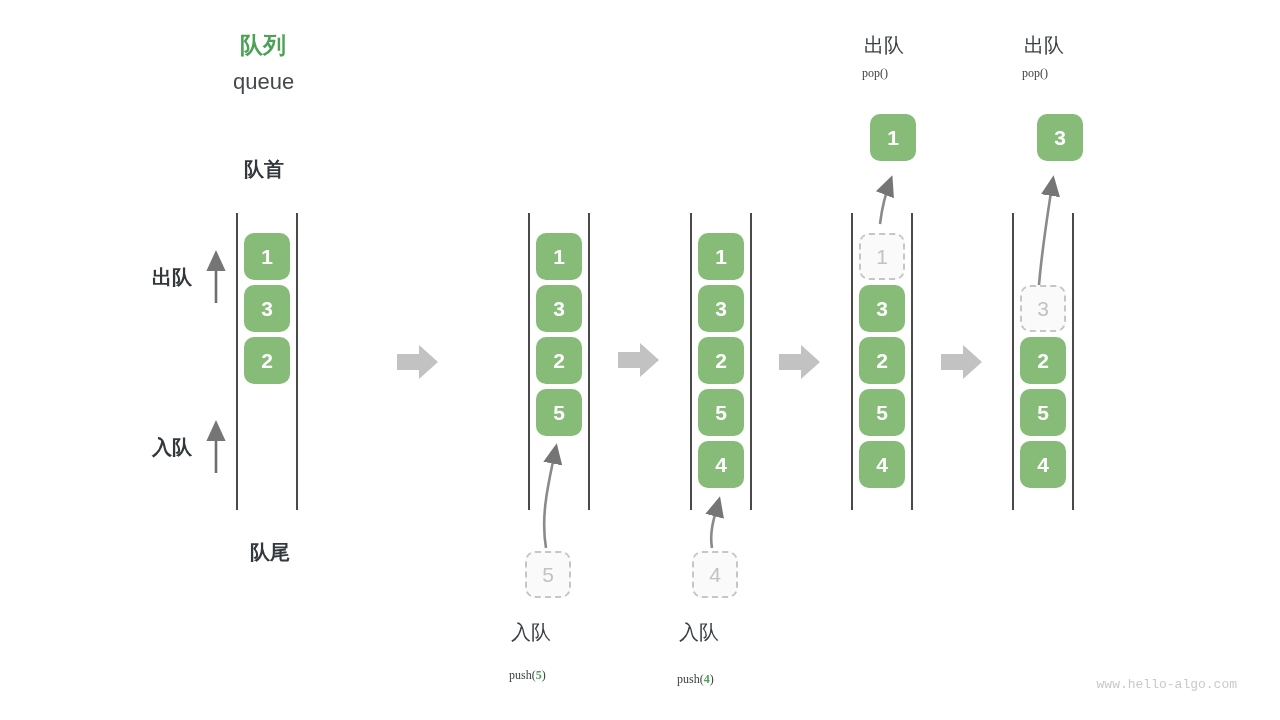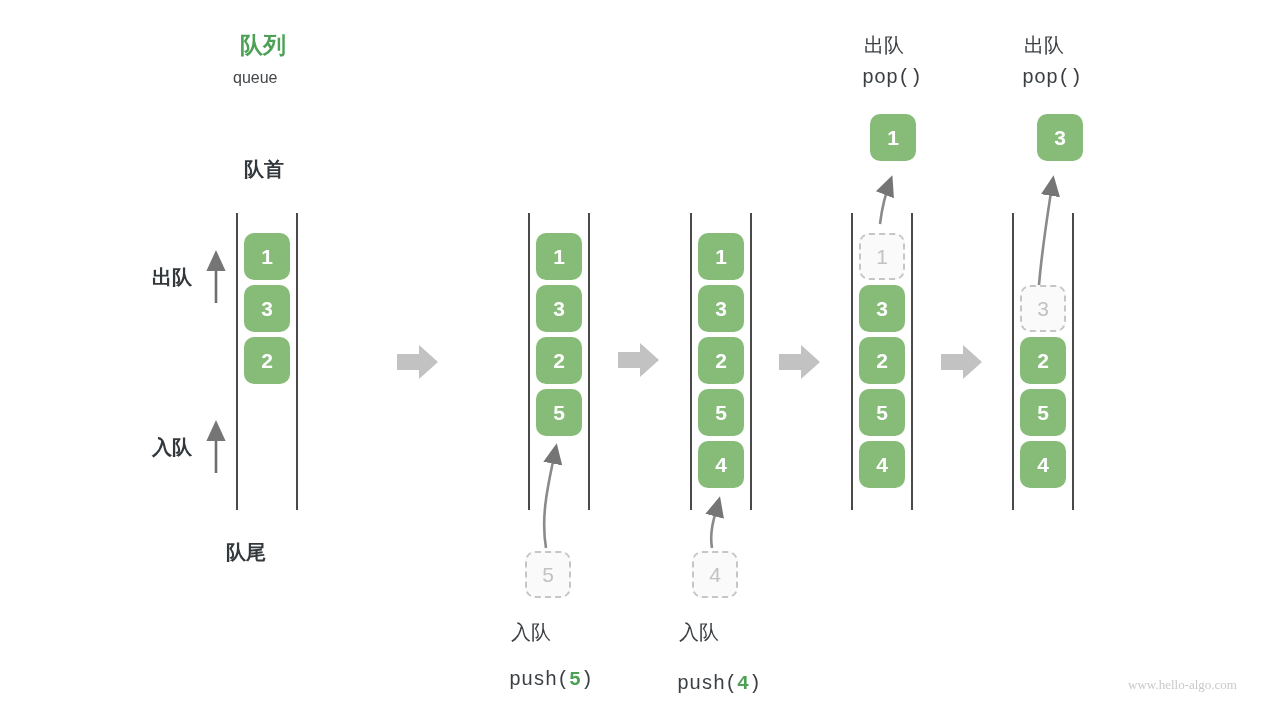--- a/index.html
+++ b/index.html
@@ -5,24 +5,24 @@
   html,body{margin:0;padding:0;background:#fff;}
   .stage{
     position:relative;width:1280px;height:720px;background:#ffffff;overflow:hidden;
     font-family:"Liberation Sans","DejaVu Sans",sans-serif;
   }
   .abs{position:absolute;}
   
   .zh{font-size:20px;color:#3a3f43;white-space:nowrap;}
   .zh-bold{font-weight:700;color:#33383c;}
   .title-zh{font-size:23px;font-weight:700;color:#4ca156;}
-  .title-en{font-size:16px;color:#44484b;}
-  .code{font-family:Liberation Mono, monospace;font-size:20px;color:#3a3f43;white-space:nowrap;}
+  .title-en{font-size:22px;color:#44484b;}
+  .code{font-family:Liberation Serif, serif;font-size:12px;color:#3a3f43;white-space:nowrap;}
   .code .arg{color:#4ca156;font-weight:700;}
-  .watermark{font-family:Liberation Serif, serif;font-size:13px;color:#c9c9c9;}
+  .watermark{font-family:Liberation Mono, monospace;font-size:13px;color:#c9c9c9;}
   
   .channel{
     width:58px;height:297px;
     border-left:2px solid #4a4a4a;border-right:2px solid #4a4a4a;
   }
   
   .box{
     width:46px;height:47px;background:#87bc78;border-radius:10px;
     display:flex;align-items:center;justify-content:center;
     color:#ffffff;font-size:21px;font-weight:700;
@@ -36,21 +36,21 @@
   svg.overlay{position:absolute;left:0;top:0;pointer-events:none;}
 </style>
 </head>
 <body>
 
 <div class="stage">
 
   <div class="abs title-zh" style="left:240px;top:30px;">队列</div>
   <div class="abs title-en" style="left:233px;top:69px;">queue</div>
   <div class="abs zh zh-bold" style="left:244px;top:156px;">队首</div>
-  <div class="abs zh zh-bold" style="left:226px;top:539px;">队尾</div>
+  <div class="abs zh zh-bold" style="left:250px;top:539px;">队尾</div>
   <div class="abs zh zh-bold" style="left:152px;top:264px;">出队</div>
   <div class="abs zh zh-bold" style="left:152px;top:434px;">入队</div>
 
   <div class="abs channel" style="left:236px;top:213px;"></div>
   <div class="abs channel" style="left:528px;top:213px;"></div>
   <div class="abs channel" style="left:690px;top:213px;"></div>
   <div class="abs channel" style="left:851px;top:213px;"></div>
   <div class="abs channel" style="left:1012px;top:213px;"></div>
 
   <div class="abs box" style="left:244px;top:233px;">1</div>

